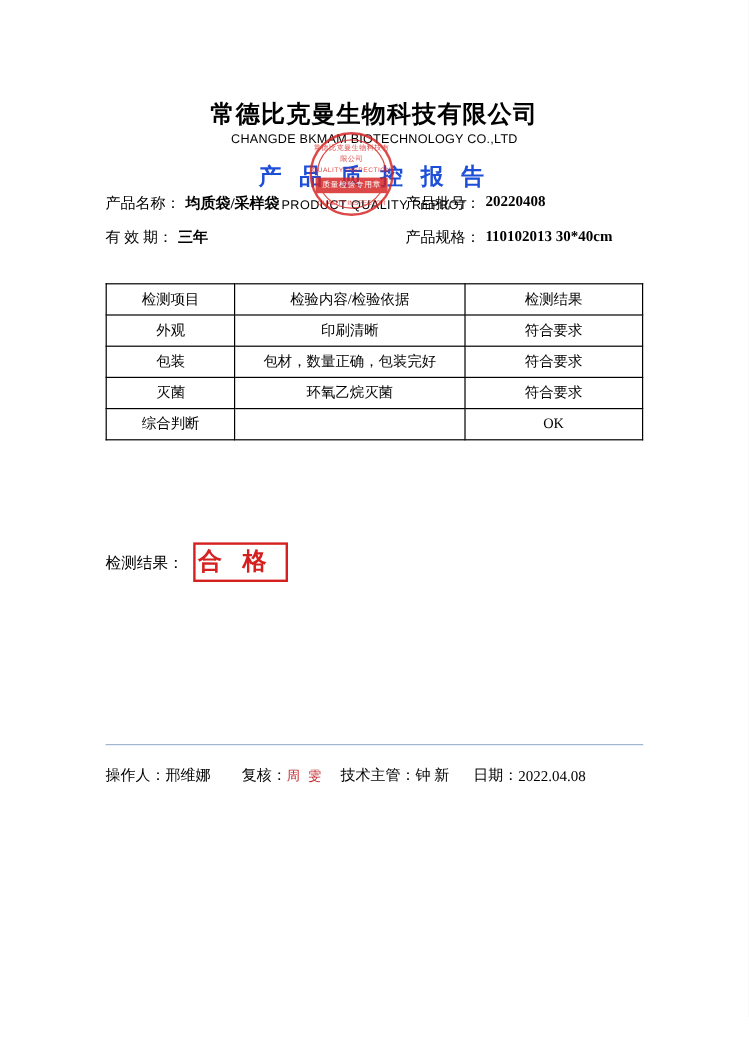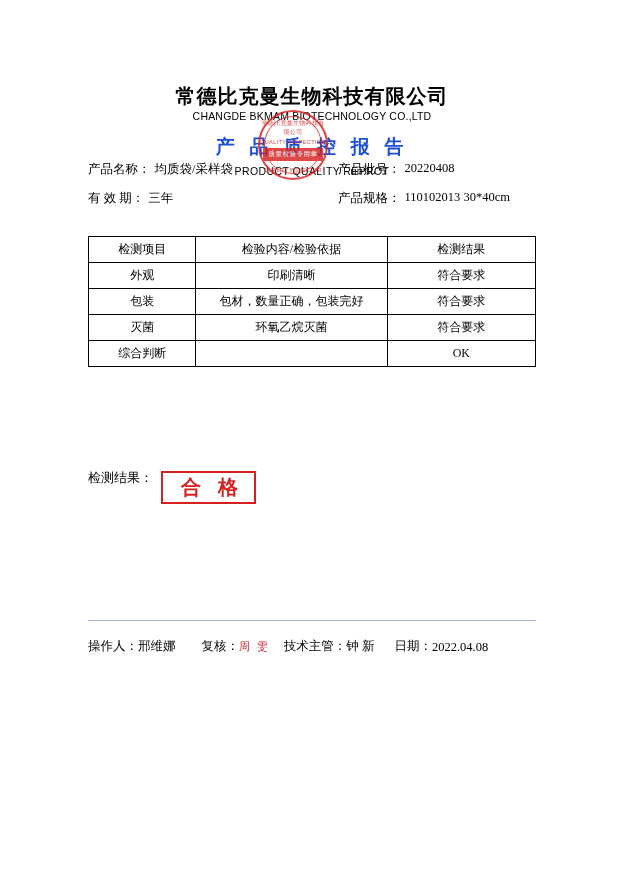--- a/index.html
+++ b/index.html
@@ -136,20 +136,21 @@
   }
   .meta-row {
     display: flex;
     margin-bottom: 12px;
   }
   .meta-label {
     white-space: pre;
   }
   .meta-value {
     margin-left: 4px;
+    font-weight: bold;
   }
   .meta-col-left { width: 250px; display: flex; }
   .meta-col-right { display: flex; }
 
   
   table.qc {
     position: absolute;
     left: 88px;
     top: 236px;
     width: 448px;
@@ -178,23 +179,22 @@
     font-size: 13px;
     color: #000;
   }
   .result-box {
     margin-left: 8px;
     border: 2px solid #d4211f;
     color: #d4211f;
     font-size: 20px;
     font-weight: bold;
     letter-spacing: 6px;
-    padding: 3px 10px 4px 18px;
+    padding: 3px 10px 4px 2px;
     line-height: 1.1;
-    margin-top: 19px;
   }
 
   
   .footer-rule {
     position: absolute;
     left: 88px;
     top: 620px;
     width: 448px;
     height: 1px;
     background: #9fb6d0;

